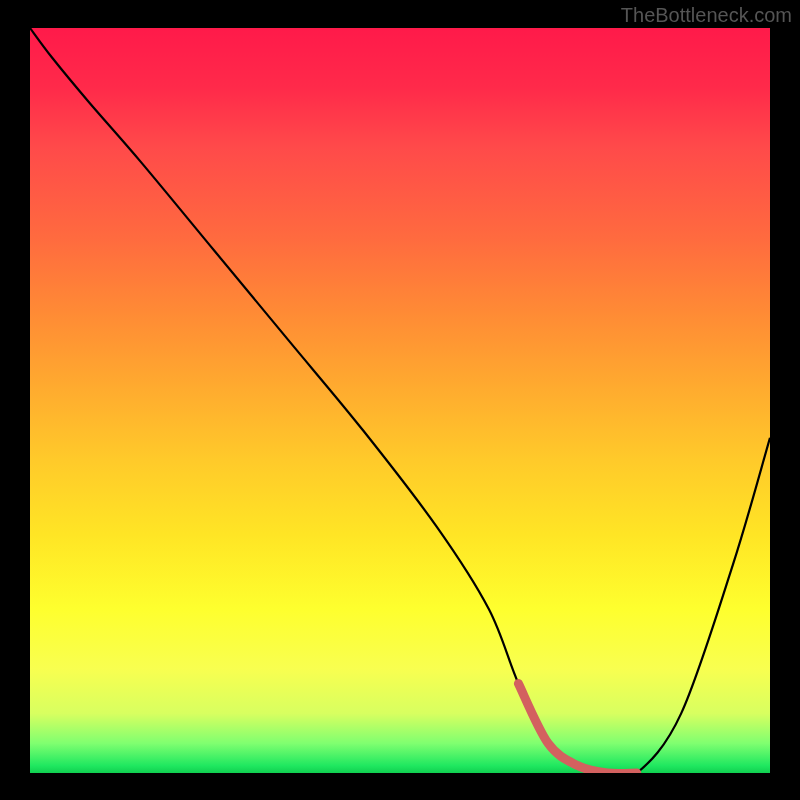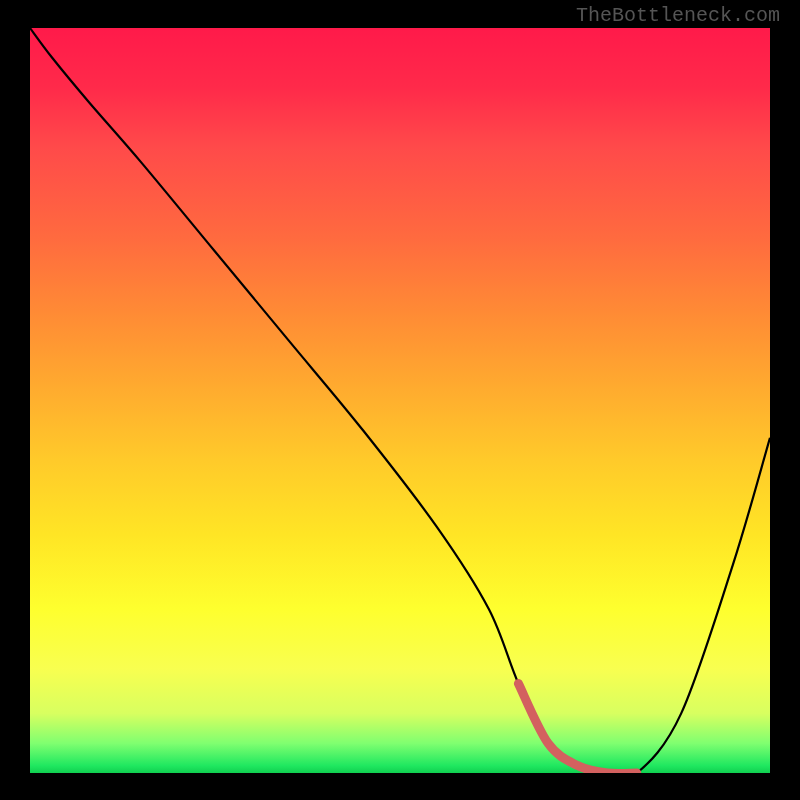--- a/index.html
+++ b/index.html
@@ -6,26 +6,25 @@
   body {
     width: 800px;
     height: 800px;
     background: #000;
     position: relative;
     font-family: Arial, sans-serif;
   }
   .watermark {
     position: absolute;
     top: 4px;
-    right: 20px;
+    right: 8px;
     color: #555;
     font-size: 20px;
     font-weight: 500;
     z-index: 10;
-    font-family: Liberation Mono, monospace;
   }
   .plot-area {
     position: absolute;
     left: 30px;
     top: 28px;
     width: 740px;
     height: 745px;
   }
   .gradient-bg {
     position: absolute;

